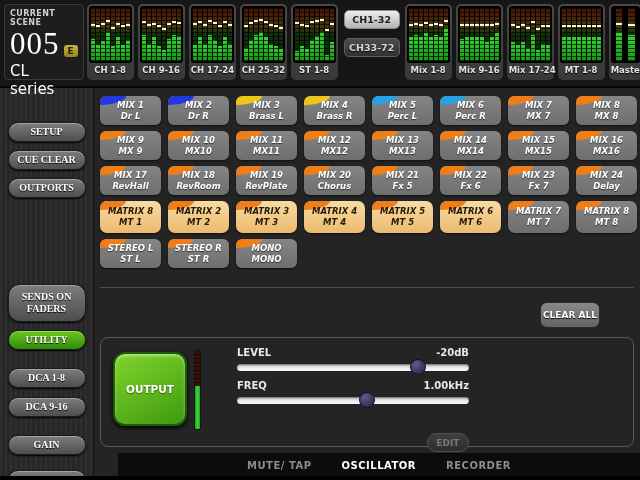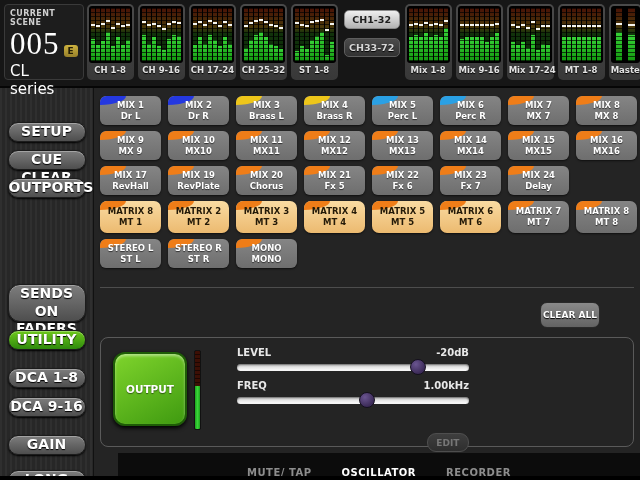--- a/index.html
+++ b/index.html
@@ -36,40 +36,40 @@
   .bank-btn.sel { background:linear-gradient(#efefef,#b2b2b2); border:1px solid #8a8a8a; color:#1e1e1e; }
   .bank-btn.unsel { background:linear-gradient(#4c4c4c,#313131); border:1px solid #5e5e5e; color:#d8d8d8;
                     text-shadow:0 1px 1px #000; }
 
   
   .body-row { display:flex; height:390px; }
   .sidebar { width:94px; height:100%; flex:0 0 auto;
              background:repeating-linear-gradient(90deg,#2f2f2f 0 2px,#272727 2px 5px);
              border-right:1px solid #111; display:flex; flex-direction:column; align-items:center; }
   .side-btn { width:78px; min-height:20px; border-radius:10px; border:1px solid #1c1c1c;
-              background:linear-gradient(#7d7d7d,#4e4e4e); color:#fff; font-size:14px; font-weight:bold;
+              background:linear-gradient(#7d7d7d,#4e4e4e); color:#fff; font-size:10px; font-weight:bold;
               text-shadow:0 1px 1px #000; box-shadow:inset 0 1px 0 rgba(255,255,255,.3), 0 1px 2px #000;
-              cursor:pointer; line-height:1.25; }
+              cursor:pointer; line-height:1.25;font-family:Liberation Serif, serif; }
   .side-btn.active { background:linear-gradient(#6ec81c,#2f8a0c); }
   .side-btn.tall { min-height:38px; border-radius:12px; }
   .sb-setup { margin-top:34px; } .sb-gap { margin-top:8px; }
   .sb-sends { margin-top:86px; } .sb-dca1 { margin-top:18px; } .sb-dca9 { margin-top:9px; }
   .sb-gain { margin-top:18px; } .sb-long { margin-top:15px; }
 
   .main { flex:1; display:flex; flex-direction:column; background:#242424; }
 
   
   .bus-grid { padding:8px 0 0 6px; }
   .bus-row { display:flex; gap:7px; margin-bottom:6px; }
   .bus-row.spaced { margin-top:1px; }
   .bus-btn { position:relative; width:61px; height:29px; border-radius:6px; border:none; overflow:hidden;
              background:linear-gradient(#858585,#6e6e6e); color:#fff; cursor:pointer;
              display:flex; flex-direction:column; align-items:center; justify-content:center;
              font-size:8.5px; font-weight:bold; line-height:1.25; text-shadow:0 1px 1px rgba(0,0,0,.6);
-             box-shadow:0 1px 2px rgba(0,0,0,.6); }
+             box-shadow:0 1px 2px rgba(0,0,0,.6);font-style:italic; }
   .bus-row.matrix .bus-btn { height:32px; border-radius:7px; }
   .bus-btn.assigned { background:linear-gradient(#f9dba2,#ecba70); color:#241a08; text-shadow:none; }
   .wedge { position:absolute; top:0; left:0; width:26px; height:9px;
            border-top-left-radius:6px; border-bottom-right-radius:100% 100%; }
   .bus-name, .bus-sub { position:relative; z-index:1; }
 
   .divider { height:1px; background:#4d4d4d; margin:13px 6px 0 6px; }
 
   
   .tab-row { display:flex; align-items:center; margin:10px 0 0 6px; height:34px; }
@@ -105,21 +105,21 @@
   .segmented { display:flex; width:232px; height:19px; border-radius:6px; overflow:hidden;
                border:1px solid #2e2e2e;margin-top:40px; }
   .seg { flex:1; border:none; border-right:1px solid #6b6b6b; font-size:9px; font-weight:bold; cursor:pointer;
          background:linear-gradient(#d6d6d6,#9e9e9e); color:#222; }
   .seg:last-child { border-right:none; }
   .seg.selected { background:linear-gradient(#6fc726,#3c940f); color:#fff; text-shadow:0 1px 1px rgba(0,0,0,.4); }
   .edit-btn { margin-left:16px; width:56px; height:19px; border-radius:9px; border:1px solid #4e4e4e;
               background:linear-gradient(#3e3e3e,#2e2e2e); color:#777; font-size:9px; font-weight:bold; }
 
   
-  .bottom-bar { flex:1; margin-top:6px; background:#0c0c0c; display:flex; align-items:flex-end;
+  .bottom-bar { flex:1; margin-top:6px; background:#0c0c0c; display:flex; align-items:center;
                 justify-content:center; gap:30px;margin-left:24px; }
   .btab { background:none; border:none; font-size:10px; font-weight:bold; letter-spacing:.5px;
           color:#8d8d8d; cursor:pointer; }
   .btab.active { color:#fff; }
 </style>
 </head>
 <body>
 
 <div id="stage">
 
@@ -591,20 +591,25 @@
             </button>
           </div>
           <div class="bus-row">
             <button class="bus-btn">
               <span class="wedge" style="background: rgb(239, 125, 24);"></span>
               <span class="bus-name">MIX 17</span>
               <span class="bus-sub">RevHall</span>
             </button>
             <button class="bus-btn">
               <span class="wedge" style="background: rgb(239, 125, 24);"></span>
+              <span class="bus-name">MIX 18</span>
+              <span class="bus-sub">RevRoom</span>
+            </button>
+            <button class="bus-btn">
+              <span class="wedge" style="background: rgb(239, 125, 24);"></span>
               <span class="bus-name">MIX 19</span>
               <span class="bus-sub">RevPlate</span>
             </button>
             <button class="bus-btn">
               <span class="wedge" style="background: rgb(239, 125, 24);"></span>
               <span class="bus-name">MIX 20</span>
               <span class="bus-sub">Chorus</span>
             </button>
             <button class="bus-btn">
               <span class="wedge" style="background: rgb(239, 125, 24);"></span>

